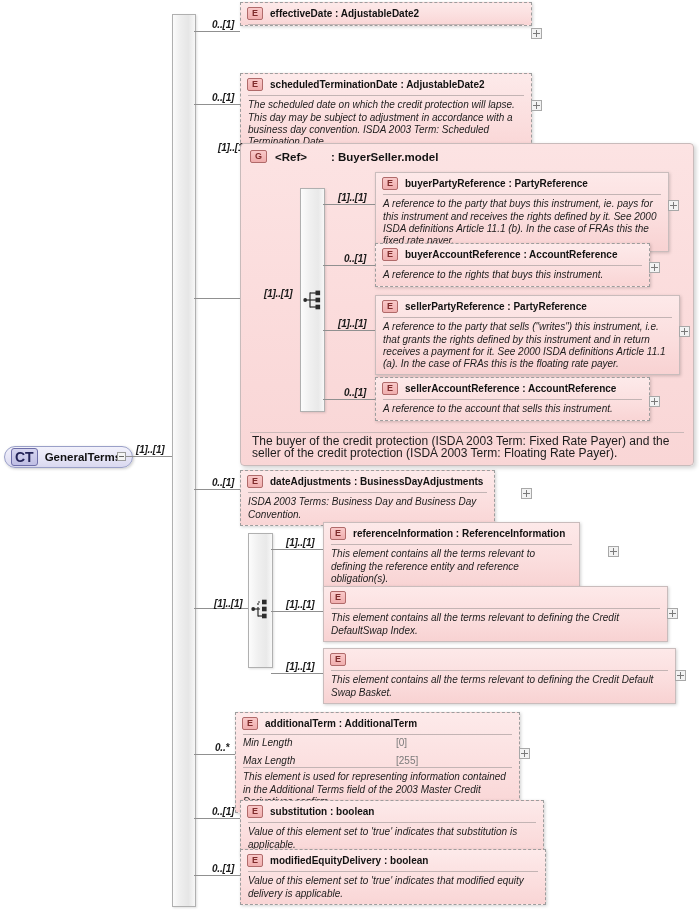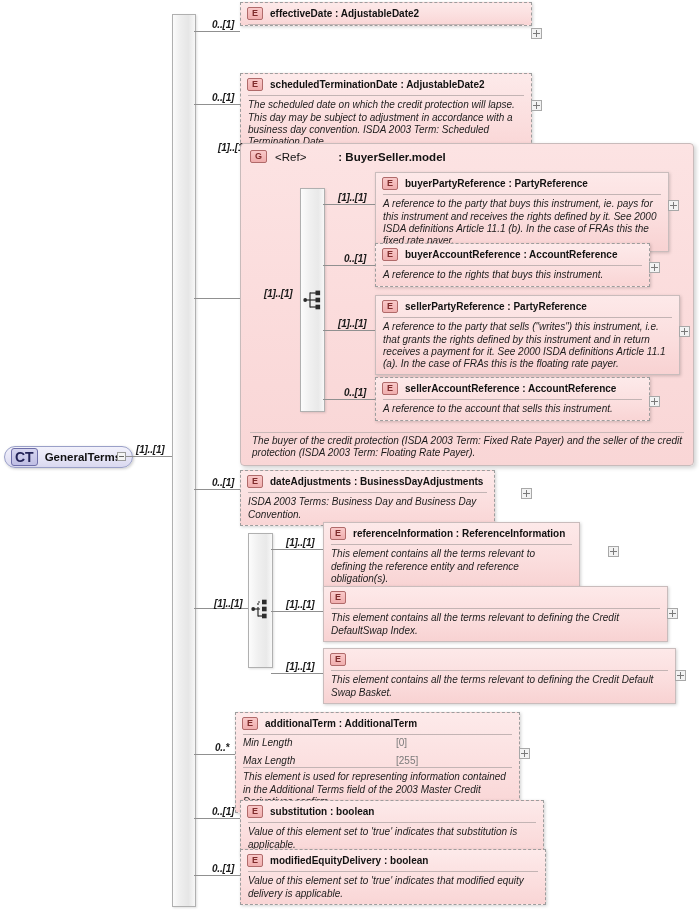--- a/index.html
+++ b/index.html
@@ -91,25 +91,25 @@
   .facets .fv{color:#7a7a7a;font-style:normal;}
 
   
   .groupbox{
     position:absolute;box-sizing:border-box;
     border:1px solid #c8bbbb;border-radius:4px;
     background:linear-gradient(to bottom,#fce3e3 0%,#fbdcdc 50%,#f9d6d6 100%);
     box-shadow:2px 2px 4px rgba(0,0,0,.18);
   }
   .groupbox .ghdr{display:flex;align-items:center;gap:8px;padding:6px 0 0 9px;}
-  .groupbox .gref{font-size:11.5px;font-weight:normal;color:#121212;}
-  .groupbox .gtype{font-size:11.5px;font-weight:bold;color:#121212;margin-left:24px;}
+  .groupbox .gref{font-size:11.5px;font-weight:bold;color:#121212;}
+  .groupbox .gtype{font-size:11.5px;font-weight:bold;color:#121212;margin-left:16px;}
   .gfoot-sep{position:absolute;height:1px;background:#c9b8b8;}
   .gfoot{
-    position:absolute;font-style:italic;font-size:10px;line-height:12.2px;color:#1c1c1c;
+    position:absolute;font-size:12px;line-height:12.2px;color:#1c1c1c;
   }
 
   
   .plusbox{
     position:absolute;width:11px;height:11px;box-sizing:border-box;
     border:1px solid #a8a8a8;background:#f2f2f2;
   }
   .plusbox:before{content:"";position:absolute;left:4px;top:1px;width:1px;height:7px;background:#7a7a7a;}
   .plusbox:after{content:"";position:absolute;left:1px;top:4px;width:7px;height:1px;background:#7a7a7a;}
 

